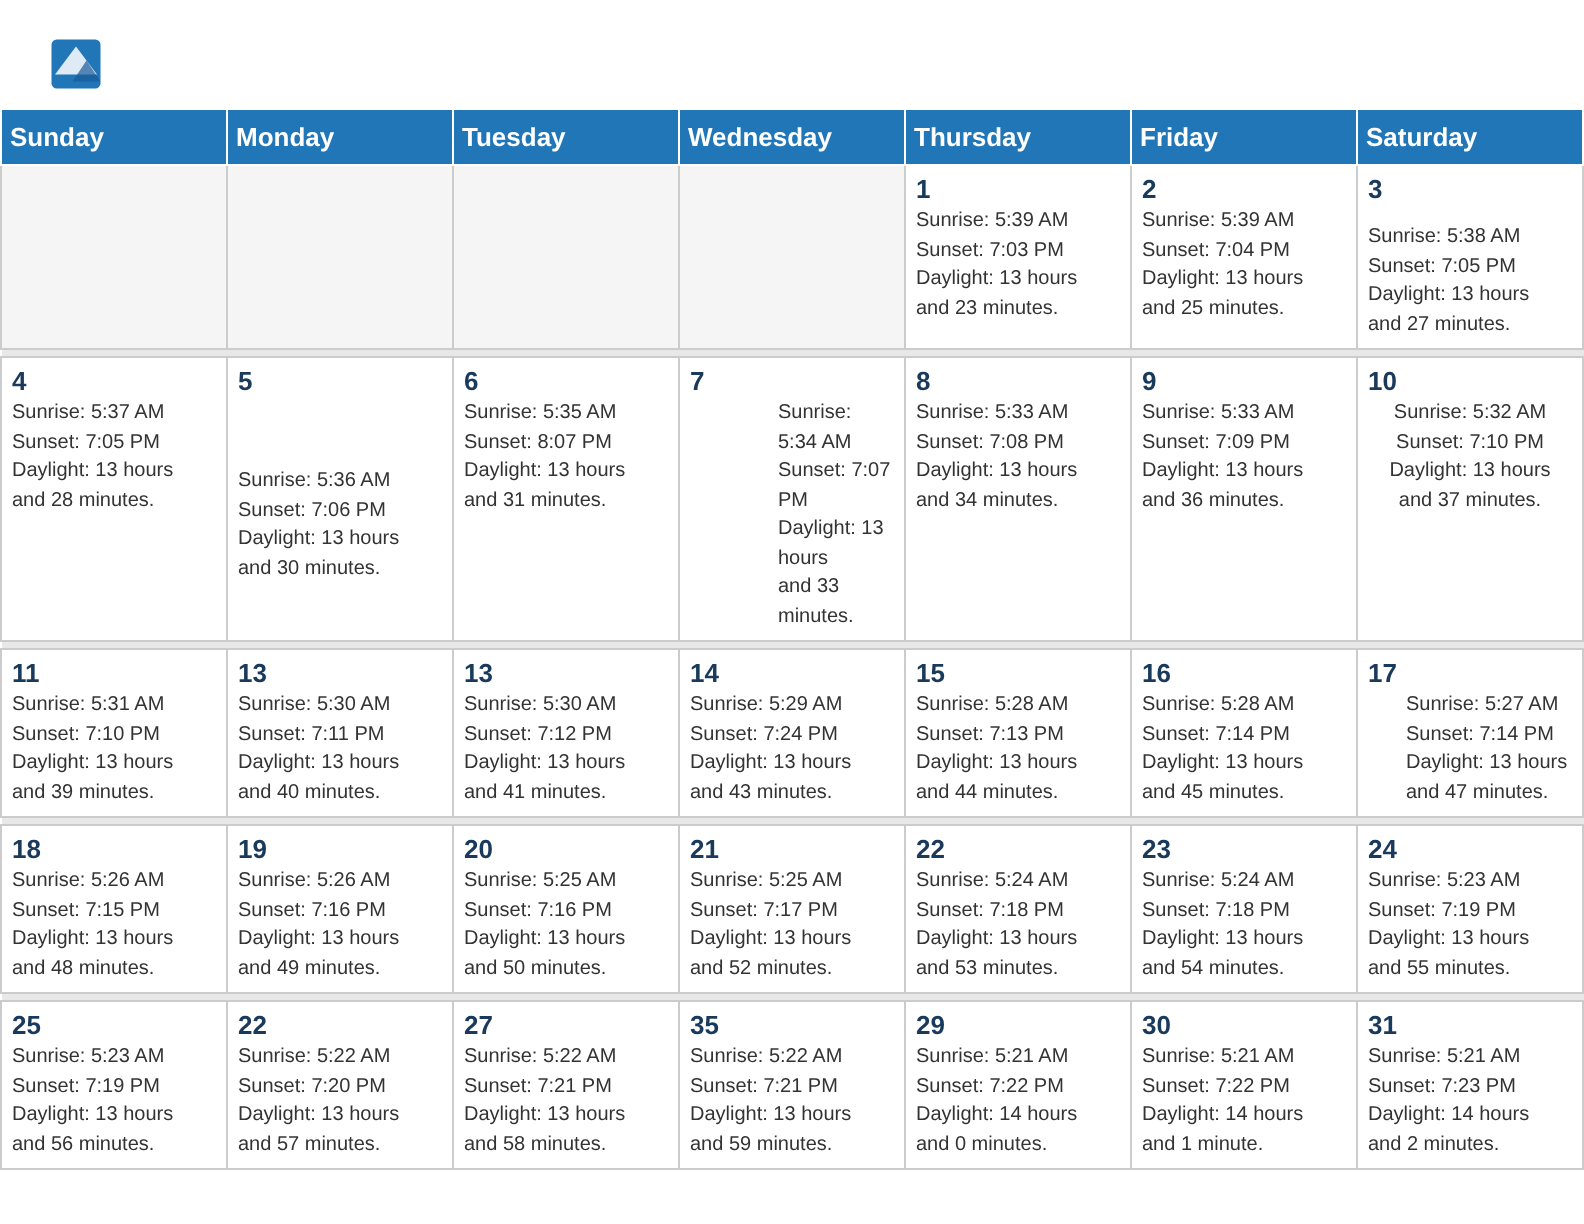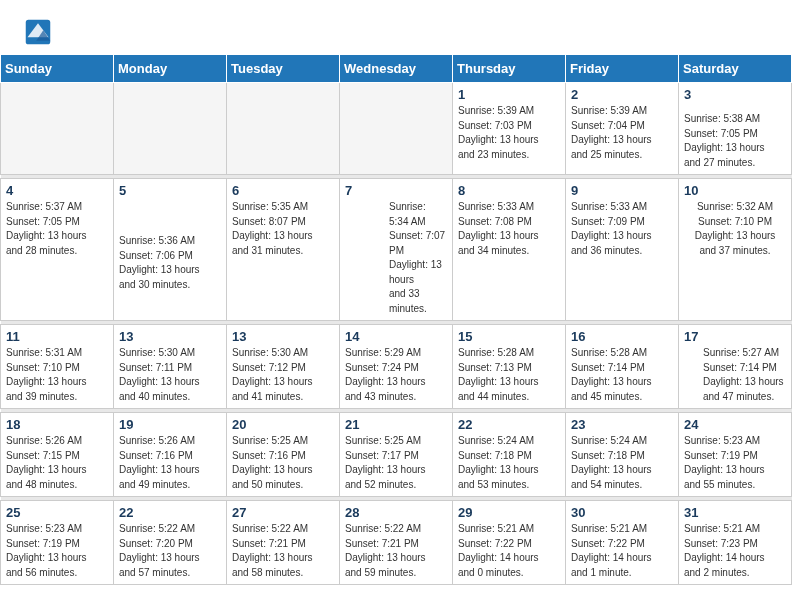--- a/index.html
+++ b/index.html
@@ -363,21 +363,21 @@
 and 57 minutes.</div>
         </td>
         <td>
           <div class="day-num">27</div>
           <div class="day-info" style="white-space: pre-line;">Sunrise: 5:22 AM
 Sunset: 7:21 PM
 Daylight: 13 hours
 and 58 minutes.</div>
         </td>
         <td>
-          <div class="day-num">28</div>
+          <div class="day-num">35</div>
           <div class="day-info" style="white-space: pre-line;">Sunrise: 5:22 AM
 Sunset: 7:21 PM
 Daylight: 13 hours
 and 59 minutes.</div>
         </td>
         <td>
           <div class="day-num">29</div>
           <div class="day-info" style="white-space: pre-line;">Sunrise: 5:21 AM
 Sunset: 7:22 PM
 Daylight: 14 hours

